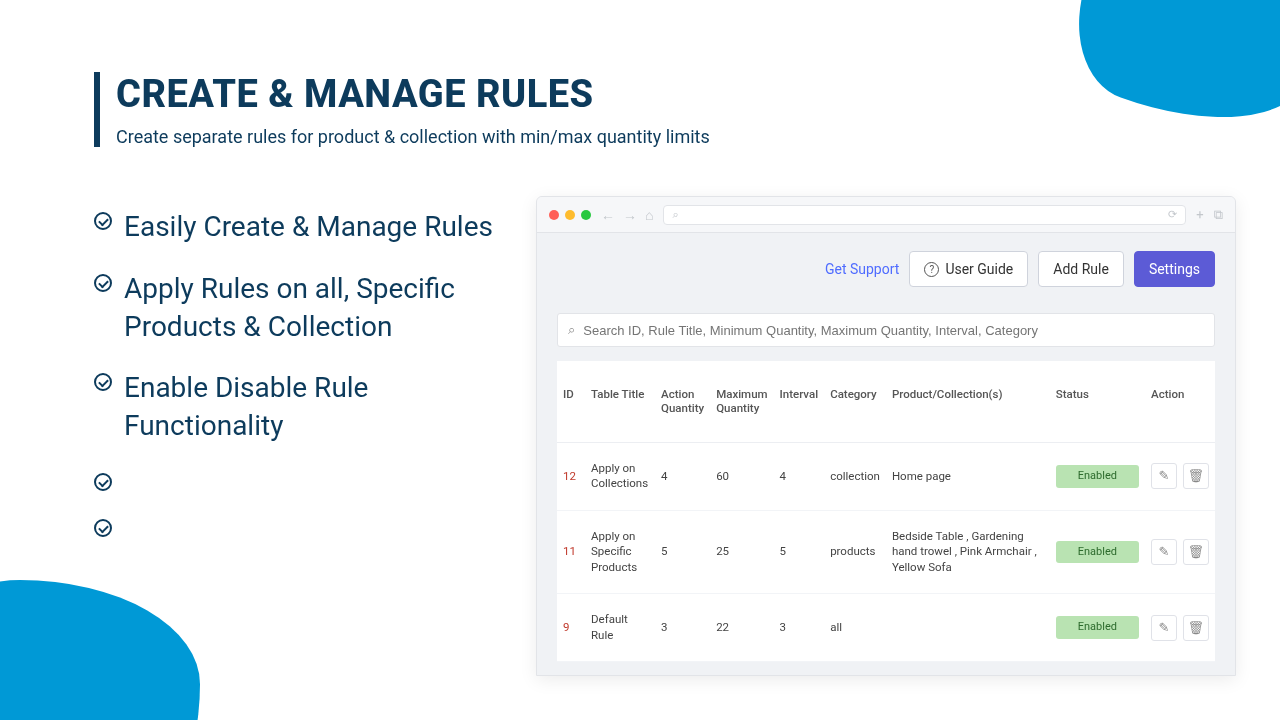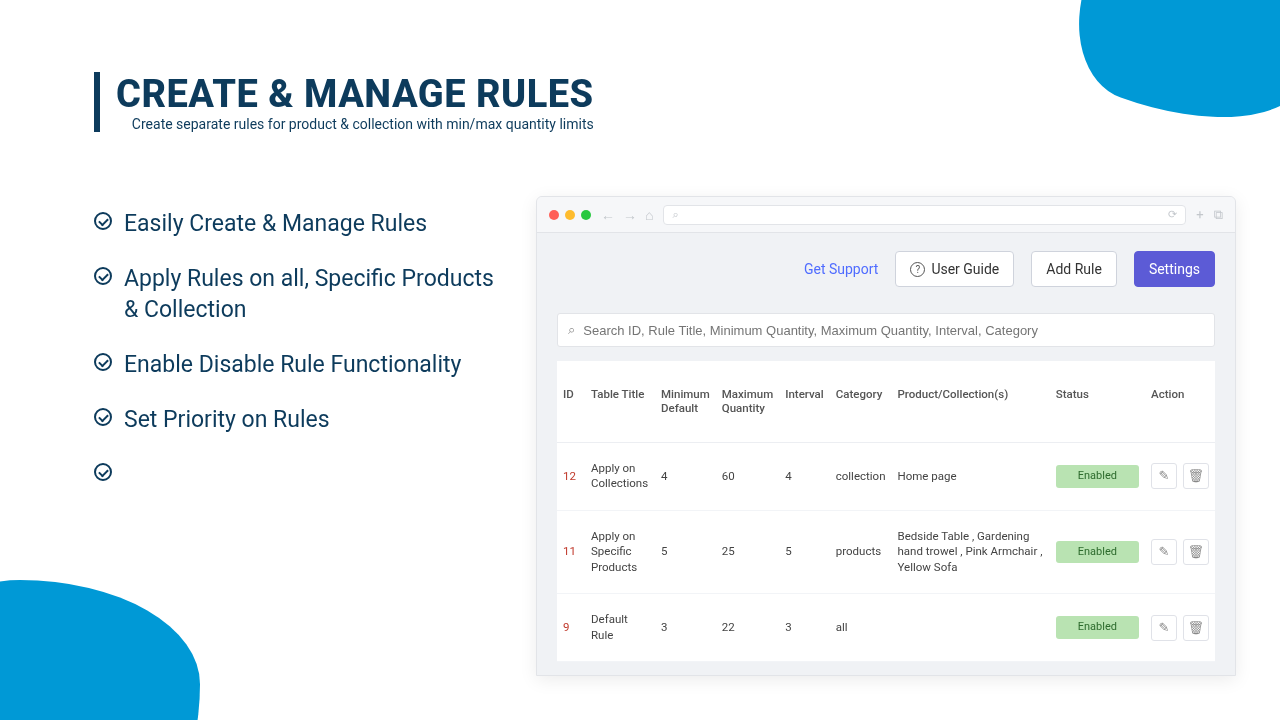--- a/index.html
+++ b/index.html
@@ -5,40 +5,40 @@
   * { box-sizing: border-box; margin: 0; padding: 0; }
   html, body { width: 1280px; height: 720px; font-family: -apple-system, BlinkMacSystemFont, "Segoe UI", Roboto, sans-serif; background: #fff; overflow: hidden; position: relative; }
 
   
   .blob-top { position: absolute; right: -40px; top: -80px; width: 240px; height: 200px; background: #0099d6; border-radius: 60% 40% 70% 30% / 50% 60% 40% 50%; transform: rotate(20deg); }
   .blob-bot { position: absolute; left: -100px; bottom: -120px; width: 300px; height: 260px; background: #0099d6; border-radius: 40% 60% 30% 70% / 40% 40% 60% 60%; }
 
   
   .heading-wrap { position: absolute; left: 94px; top: 72px; border-left: 6px solid #0d3b5c; padding-left: 16px; }
   .heading { font-size: 38px; font-weight: 800; color: #0d3b5c; letter-spacing: .5px; }
-  .subheading { font-size: 14px; color: #0d3b5c; margin-top: 0; text-align: right; }
+  .subheading { font-size: 18px; color: #0d3b5c; margin-top: 10px; }
 
   .bullets { position: absolute; left: 94px; top: 208px; width: 400px; }
   .bullet { display: flex; align-items: flex-start; gap: 12px; margin-bottom: 24px; }
   .bullet .chk { flex: 0 0 18px; width: 18px; height: 18px; border: 2px solid #0d3b5c; border-radius: 50%; position: relative; margin-top: 4px; }
   .bullet .chk::after { content: ""; position: absolute; left: 3px; top: 4px; width: 7px; height: 4px; border-left: 2px solid #0d3b5c; border-bottom: 2px solid #0d3b5c; transform: rotate(-45deg); }
-  .bullet .txt { font-size: 23px; color: #0d3b5c; line-height: 1.35; }
+  .bullet .txt { font-size: 28px; color: #0d3b5c; line-height: 1.35; }
 
   
   .browser { position: absolute; left: 536px; top: 196px; width: 700px; height: 480px; background: #f0f2f5; border: 1px solid #e2e4e8; border-radius: 6px 6px 0 0; box-shadow: 0 4px 18px rgba(0,0,0,.08); overflow: hidden; }
   .chrome { height: 36px; display: flex; align-items: center; padding: 0 12px; gap: 10px; background: #f6f7f9; border-bottom: 1px solid #e2e4e8; }
   .tl { display: flex; gap: 6px; }
   .dot { width: 10px; height: 10px; border-radius: 50%; }
   .dot.r { background: #ff5f57; } .dot.a { background: #febc2e; } .dot.g { background: #28c840; }
   .nav-icons { display: flex; gap: 8px; color: #c3c7cc; font-size: 14px; }
   .url { flex: 1; height: 20px; background: #fff; border: 1px solid #e2e4e8; border-radius: 4px; display: flex; align-items: center; padding: 0 8px; color: #c3c7cc; font-size: 11px; justify-content: space-between; }
   .chrome-right { display: flex; gap: 10px; color: #c3c7cc; font-size: 13px; }
 
   .app { padding: 18px 20px 0 20px; }
-  .toolbar { display: flex; justify-content: flex-end; align-items: center; gap: 17px; margin-bottom: 26px; }
+  .toolbar { display: flex; justify-content: flex-end; align-items: center; gap: 10px; margin-bottom: 26px; }
   .link { color: #4f6cff; font-size: 14px; }
   .btn { background: #fff; border: 1px solid #cfd3dc; border-radius: 4px; padding: 9px 14px; font-size: 14px; color: #333; display: flex; align-items: center; gap: 6px; }
   .btn .q { width: 15px; height: 15px; border: 1.5px solid #555; border-radius: 50%; display: inline-flex; align-items: center; justify-content: center; font-size: 10px; color: #555; }
   .btn.primary { background: #5c5bd6; color: #fff; border-color: #5c5bd6; }
 
   .search { display: flex; align-items: center; gap: 8px; background: #fff; border: 1px solid #e2e4e8; border-radius: 3px; padding: 8px 10px; color: #888; font-size: 12.5px; margin-bottom: 14px; }
   .search .icon { font-size: 13px; color: #888; }
   .search input { border: none; outline: none; flex: 1; font-size: 13px; color: #333; }
 
   table { width: 100%; border-collapse: collapse; font-size: 11.5px; color: #444; background: #fff; }
@@ -68,21 +68,20 @@
   <div class="bullet">
       <span class="chk"></span>
       <span class="txt">Apply Rules on all, Specific Products &amp; Collection</span>
     </div>
   <div class="bullet">
       <span class="chk"></span>
       <span class="txt">Enable Disable Rule Functionality</span>
     </div>
   <div class="bullet">
       <span class="chk"></span>
-      <span class="txt">Set Priority on Rules</span>
     </div>
   <div class="bullet">
       <span class="chk"></span>
     </div>
 </div>
 
 <div class="browser">
   <div class="chrome">
     <div class="tl">
       <span class="dot r"></span>
@@ -118,21 +117,21 @@
     <div class="search">
       <span class="icon">⌕</span>
       <input placeholder="Search ID, Rule Title, Minimum Quantity, Maximum Quantity, Interval, Category" style="">
     </div>
 
     <table>
       <thead>
         <tr>
           <th style="width:28px">ID</th>
           <th style="width:70px">Table Title</th>
-          <th style="width:55px">Minimum Default</th>
+          <th style="width:55px">Action Quantity</th>
           <th style="width:60px">Maximum Quantity</th>
           <th style="width:45px">Interval</th>
           <th style="width:58px">Category</th>
           <th>Product/Collection(s)</th>
           <th style="width:55px">Status</th>
           <th style="width:66px">Action</th>
         </tr>
       </thead>
       <tbody>
         <tr>

